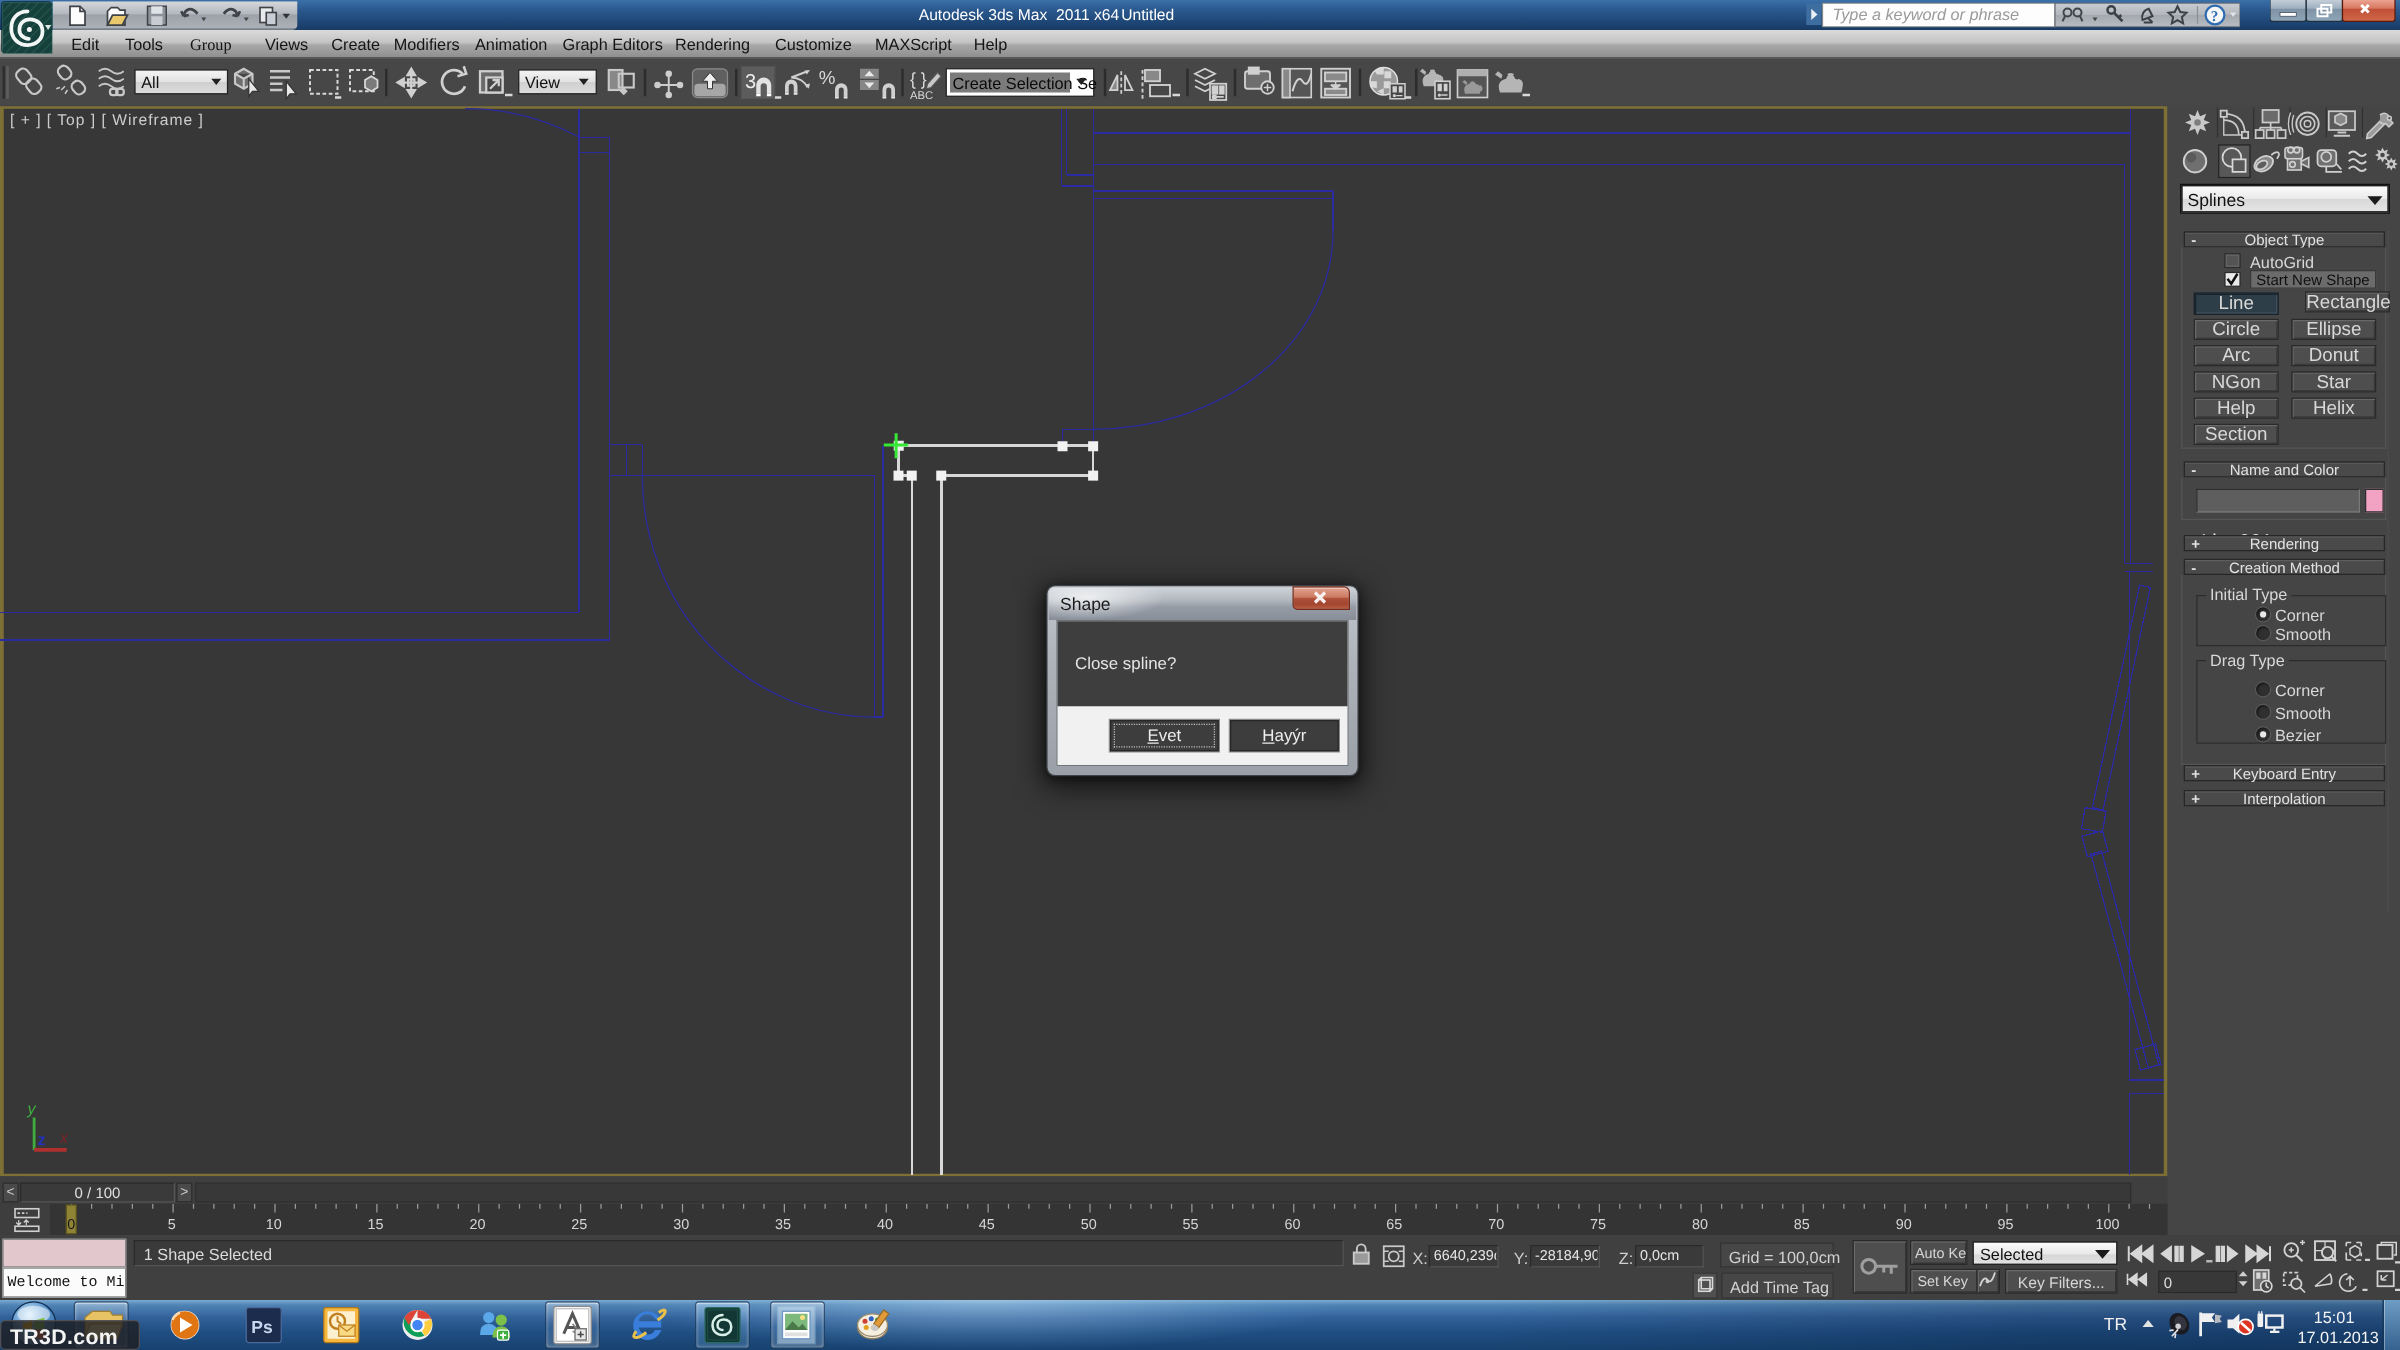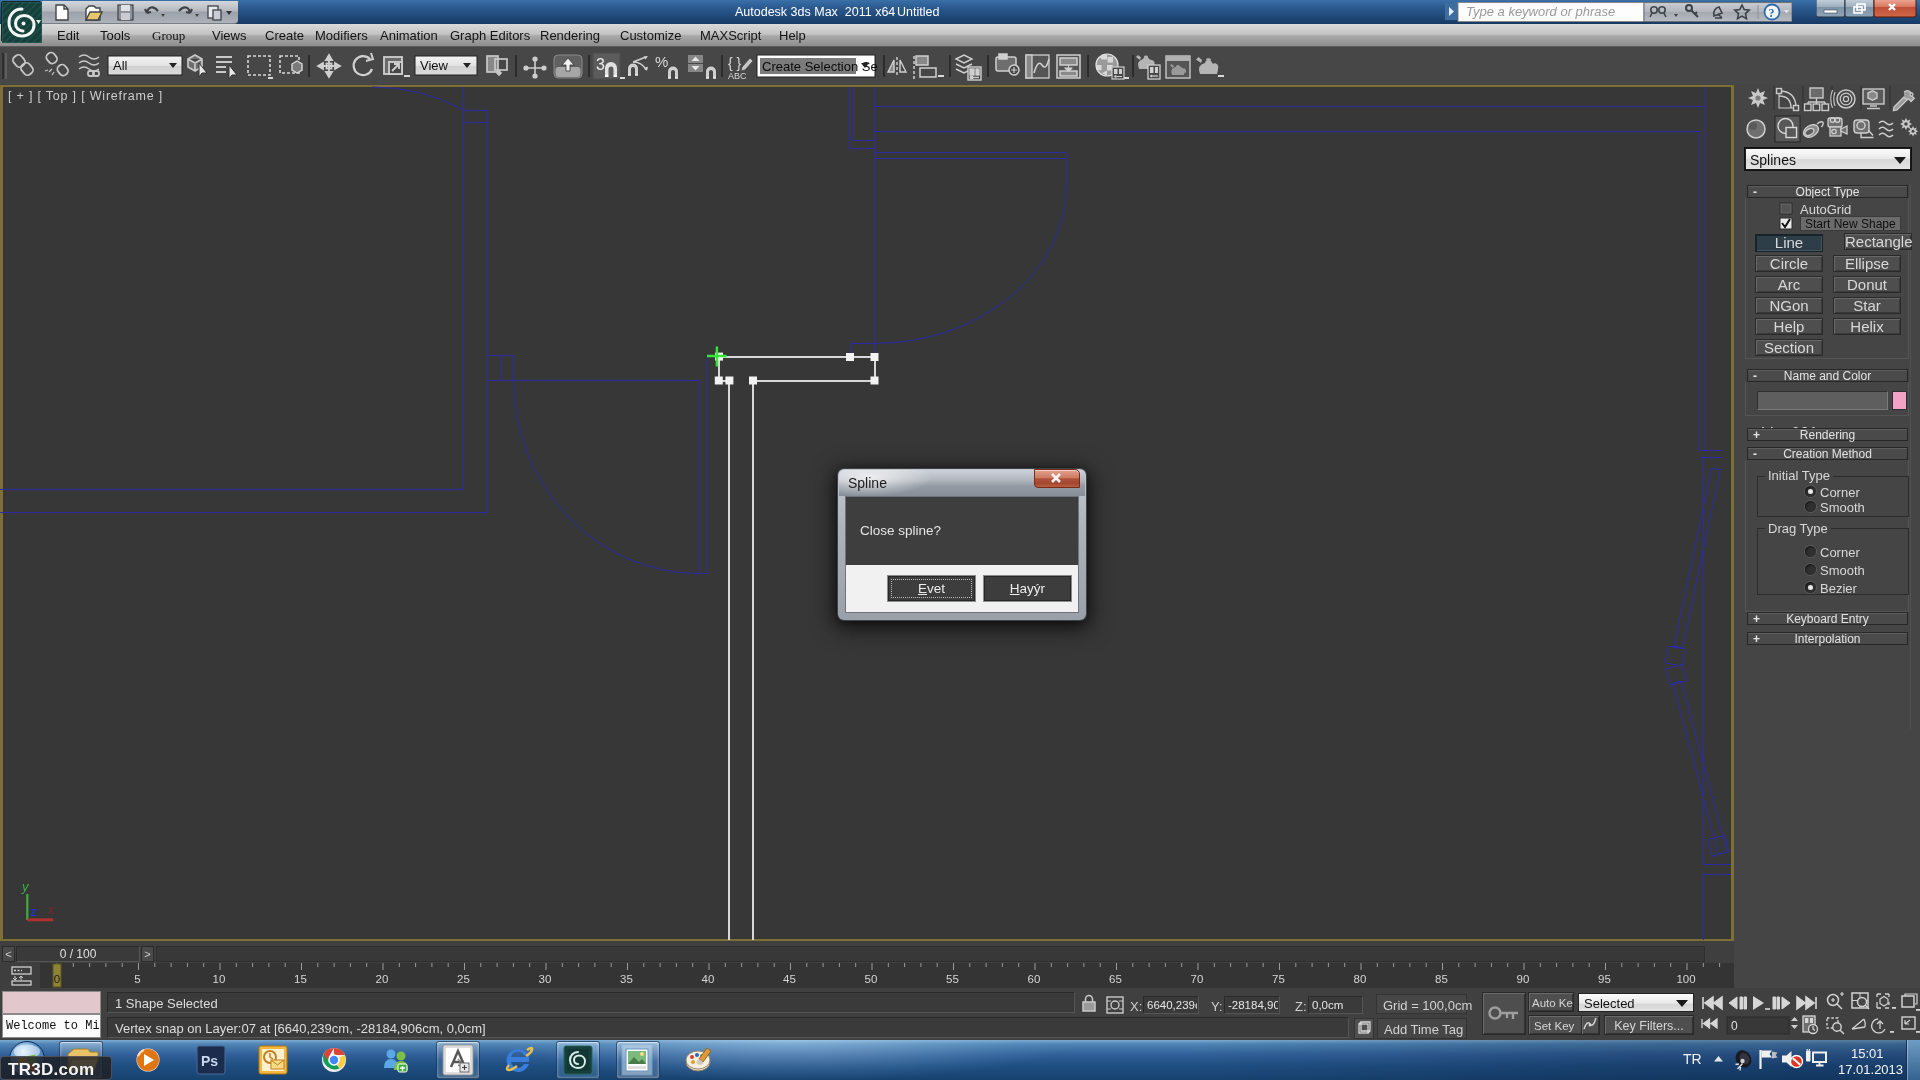--- a/index.html
+++ b/index.html
@@ -648,23 +648,20 @@
   </div>
   <div id="statusarea">
 
     <div class="abs" style="left:2px;top:3px;width:99px;height:23px;background:#e2c7cd;border:1px solid #8a8a8a;"></div>
     <div class="abs" style="left:2px;top:26px;width:99px;height:24px;background:#fbfbfb;border:1px solid #8a8a8a;">
       <span style="font-family:'Liberation Mono',monospace;font-size:12px;color:#111;position:absolute;left:3px;top:4px;white-space:pre;">Welcome to Mi</span>
     </div>
     <div class="abs sunken" style="left:107px;top:4px;width:968px;height:21px;">
       <span style="position:absolute;left:7px;top:3px;font-size:13px;color:#dcdcdc;">1 Shape Selected</span>
     </div>
-    <div class="abs sunken" style="left:107px;top:29px;width:1242px;height:21px;">
-      <span style="position:absolute;left:7px;top:3px;font-size:13px;color:#dcdcdc;">Vertex snap on Layer:07 at [6640,239cm, -28184,906cm, 0,0cm]</span>
-    </div>
 
     <svg width="300" height="34" style="position:absolute;left:1080px;top:6px;">
       <g stroke="#c9c9c9" stroke-width="1.5" fill="none">
         <rect x="3" y="8" width="12" height="9" fill="#9a9a9a"></rect>
         <path d="M5.5,8 v-3 a3.5,3.5 0 0 1 7,0 v3"></path>
       </g>
       <g stroke="#c9c9c9" stroke-width="1.4" fill="none">
         <rect x="27" y="3" width="16" height="16"></rect>
         <circle cx="35" cy="11" r="4"></circle>
         <path d="M27,7 h4 M39,7 h4 M27,15 h4 M39,15 h4" stroke-width="1.2"></path>
@@ -933,21 +930,21 @@
     <div class="txt" style="left:1838px;top:22px;font-size:13px;color:#f4f4f4;">17.01.2013</div>
     <div class="abs" style="left:1906px;top:0;width:14px;height:40px;background:linear-gradient(to bottom,#6d9cc4,#35628f);border-left:1px solid #0f3050;box-shadow:inset 1px 0 0 rgba(255,255,255,.35);"></div>
   </div>
 
   <div id="dialog" class="abs" style="left:838px;top:469px;width:248px;height:151px;border-radius:6px;
     background:linear-gradient(to bottom,#c3c7cd 0%,#aeb3ba 40%,#9aa0a8 100%);
     box-shadow:0 0 0 1px #3c4248, 0 5px 22px 4px rgba(0,0,0,.65), 0 2px 8px rgba(0,0,0,.5); z-index:50;">
     <div class="abs" style="left:1px;top:1px;right:1px;height:26px;border-radius:5px 5px 0 0;
       background:linear-gradient(to bottom,#ced3d9,#b0b6bd 40%,#959ca6 60%,#878e98 100%);overflow:hidden;">
       <div class="abs" style="left:0;top:0;width:120px;height:26px;background:radial-gradient(ellipse 90px 26px at 30px 8px, rgba(255,255,255,.75), transparent 70%);"></div>
-      <span style="position:absolute;left:9px;top:5px;font-size:14px;color:#1c1c1c;">Spline</span>
+      <span style="position:absolute;left:9px;top:5px;font-size:14px;color:#1c1c1c;">Shape</span>
     </div>
 
     <div class="abs" style="left:196px;top:0px;width:46px;height:19px;border-radius:0 5px 0 4px;
       background:linear-gradient(to bottom,#e2a28f 0%,#cd7c62 45%,#b0503a 52%,#a34630 78%,#b85e42 100%);
       border:1px solid #7a2a16; box-shadow:inset 0 1px 0 rgba(255,255,255,.5);">
       <svg width="44" height="17">
           <path d="M17,4 l8,8 m0,-8 l-8,8" stroke="#f8f0ee" stroke-width="2.6"></path>
         </svg>
     </div>
 

